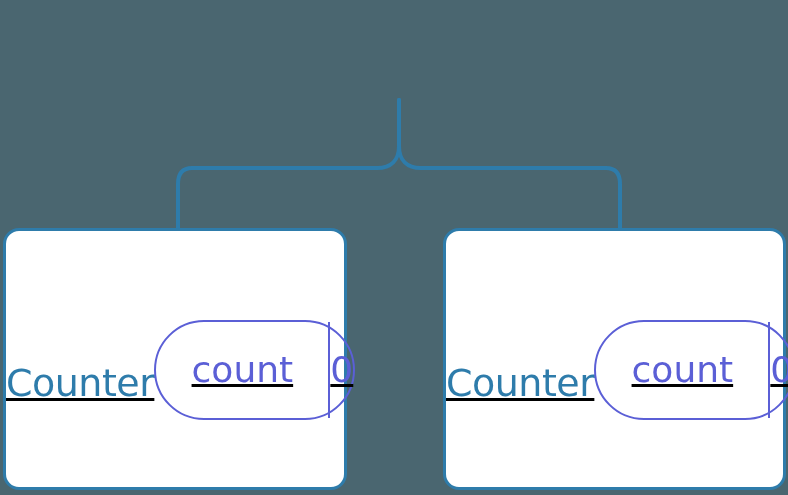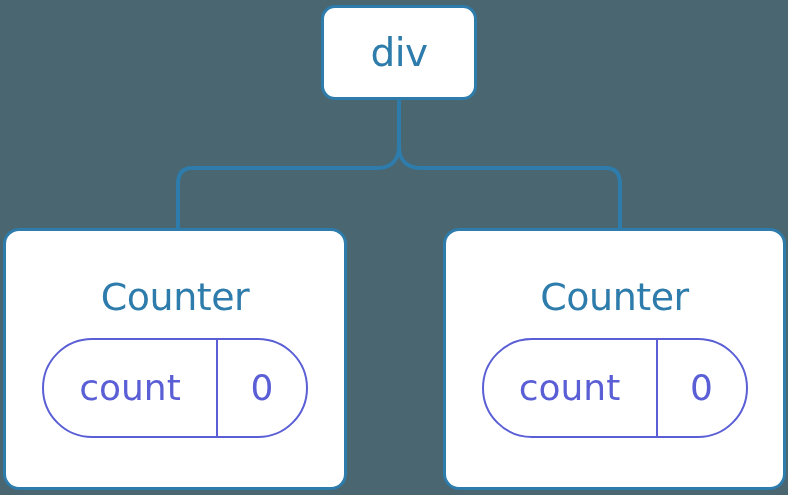--- a/index.html
+++ b/index.html
@@ -44,22 +44,23 @@
     height: 95px;
     display: flex;
     align-items: center;
     justify-content: center;
   }
   .node-child {
     top: 228px;
     height: 262px;
     border-radius: 16px;
     display: flex;
-    flex-direction: column;
+    flex-direction: row;
     align-items: center;
+    text-decoration: underline;
   }
   .node-child.left  { left: 3px;   width: 344px; }
   .node-child.right { left: 443px; width: 343px; }
 
   .node-title {
     color: #2e7cab;
     font-size: 39px;
     font-weight: 400;
     letter-spacing: -0.5px;
     line-height: 1;
@@ -114,23 +115,20 @@
              L192 168
              C182 168 178 174 178 184
              L178 230" stroke="#2e7cab" stroke-width="4" fill="none" stroke-linecap="round" stroke-linejoin="round"></path>
     <path d="M399 100 L399 146
              C399 160 407 168 421 168
              L606 168
              C616 168 620 174 620 184
              L620 230" stroke="#2e7cab" stroke-width="4" fill="none" stroke-linecap="round" stroke-linejoin="round"></path>
   </svg>
 
-  <div class="node node-root">
-    <span class="node-title">div</span>
-  </div>
 
   <div class="node node-child left">
     <span class="node-title">Counter</span>
     <div class="pill">
       <span class="pill-key">count</span>
       <span class="pill-val">0</span>
     </div>
   </div>
 
   <div class="node node-child right">

